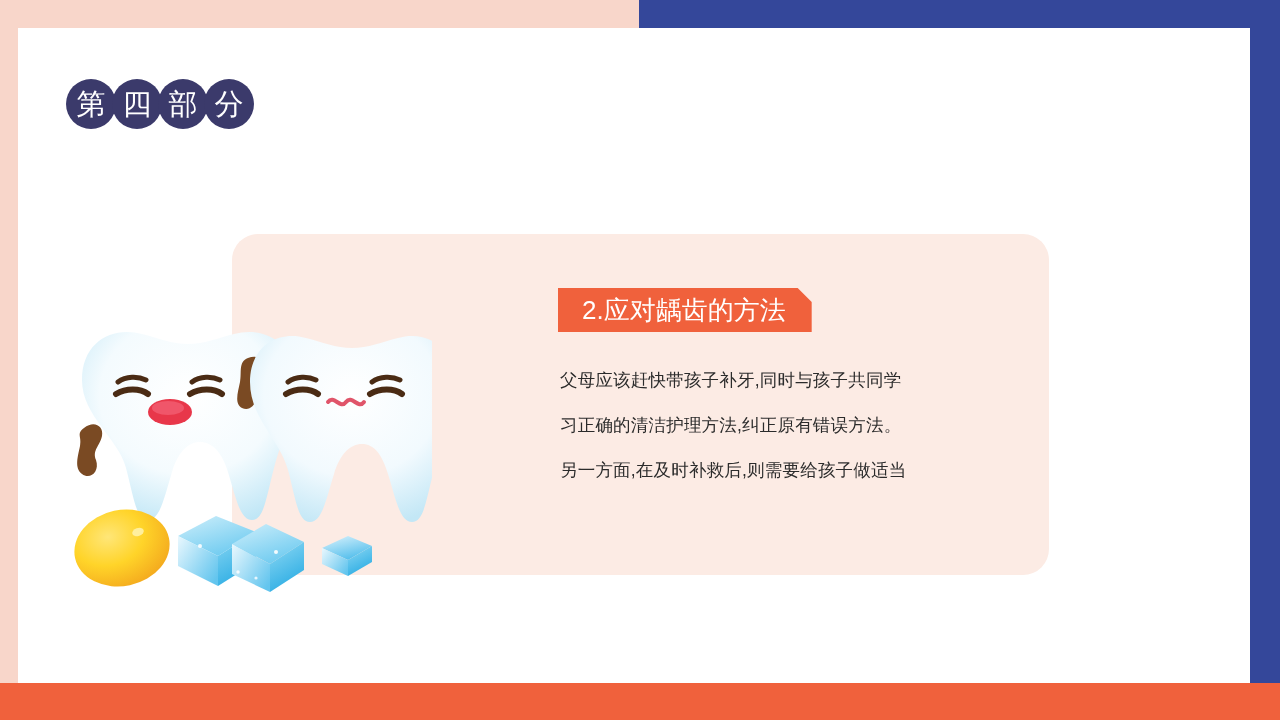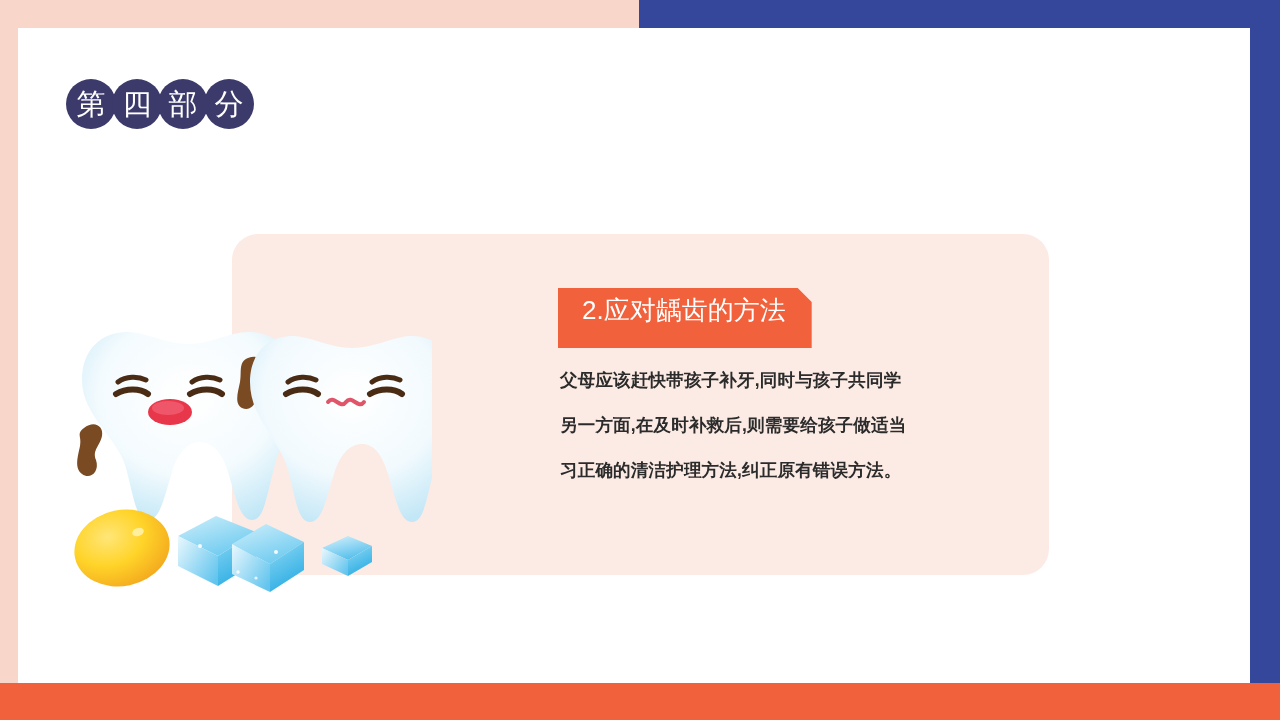--- a/index.html
+++ b/index.html
@@ -98,39 +98,38 @@
     width: 817px; height: 341px;
     background: #FCEBE4;
     border-radius: 26px;
   }
 
   
   .section-banner {
     position: absolute;
     left: 558px; top: 288px;
     height: 44px;
-    padding: 0 26px 16px 24px;
+    padding: 0 26px 0 24px;
     background: #F0613C;
     color: #ffffff;
     font-size: 26px;
     line-height: 44px;
     white-space: nowrap;
     clip-path: polygon(0 0, calc(100% - 14px) 0, 100% 14px, 100% 100%, 0 100%);
   }
 
   
   .body-copy {
     position: absolute;
     left: 560px; top: 358px;
     width: 440px;
     font-size: 17.5px;
     line-height: 45px;
     color: #2B2B2B;
     letter-spacing: 0.2px;
-    font-weight: bold;
   }
   .body-copy div { white-space: nowrap; }
 
   
   .art {
     position: absolute;
     left: 60px; top: 320px;
     width: 372px; height: 272px;
   }
   .art svg { display: block; }
@@ -155,22 +154,22 @@
       <div class="badge">分</div>
     </div>
   </div>
 
   <div class="panel"></div>
 
   <div class="section-banner">2.应对龋齿的方法</div>
 
   <div class="body-copy">
     <div>父母应该赶快带孩子补牙,同时与孩子共同学</div>
+    <div>习正确的清洁护理方法,纠正原有错误方法。</div>
     <div>另一方面,在及时补救后,则需要给孩子做适当</div>
-    <div>习正确的清洁护理方法,纠正原有错误方法。</div>
   </div>
 
   <div class="art">
     <svg width="372" height="272" viewBox="0 0 372 272" xmlns="http://www.w3.org/2000/svg">
       <defs>
         <radialGradient id="toothGrad" cx="50%" cy="34%" r="72%">
           <stop offset="0%" stop-color="#ffffff"></stop>
           <stop offset="58%" stop-color="#F4FBFE"></stop>
           <stop offset="100%" stop-color="#BFE6F6"></stop>
         </radialGradient>

